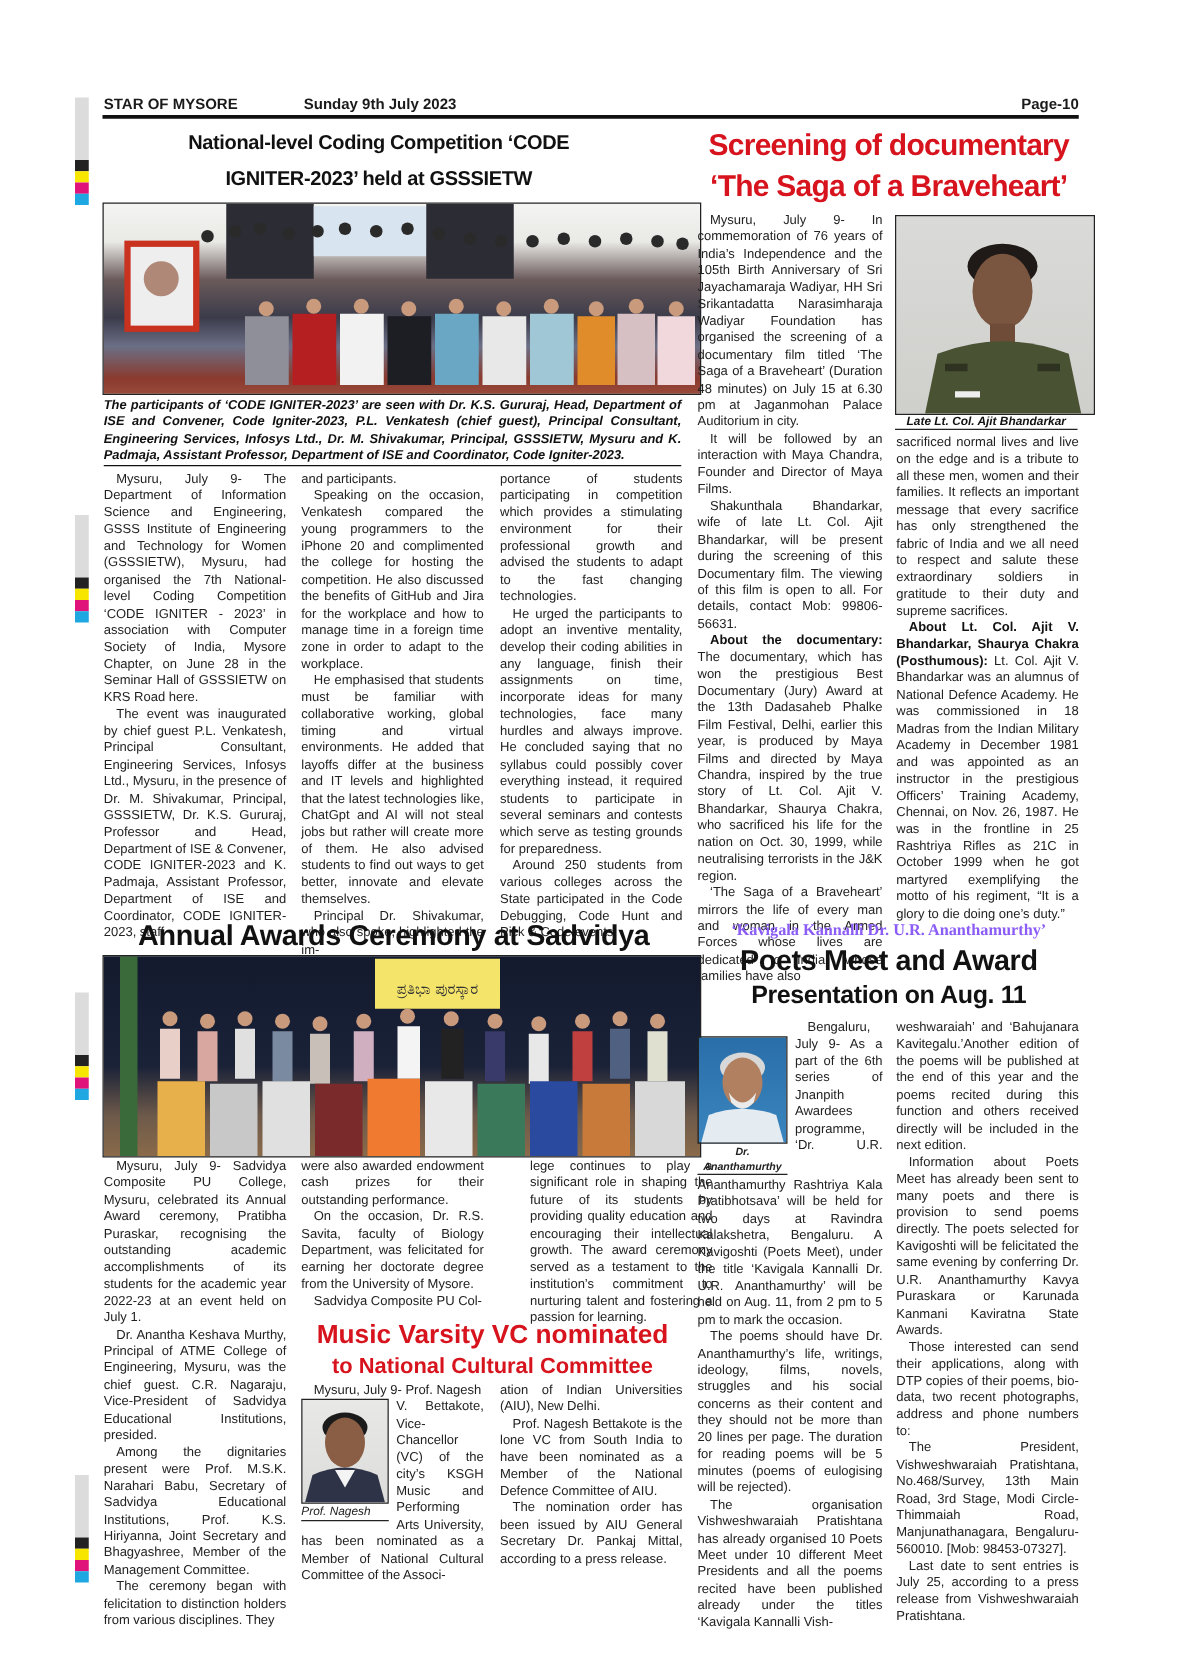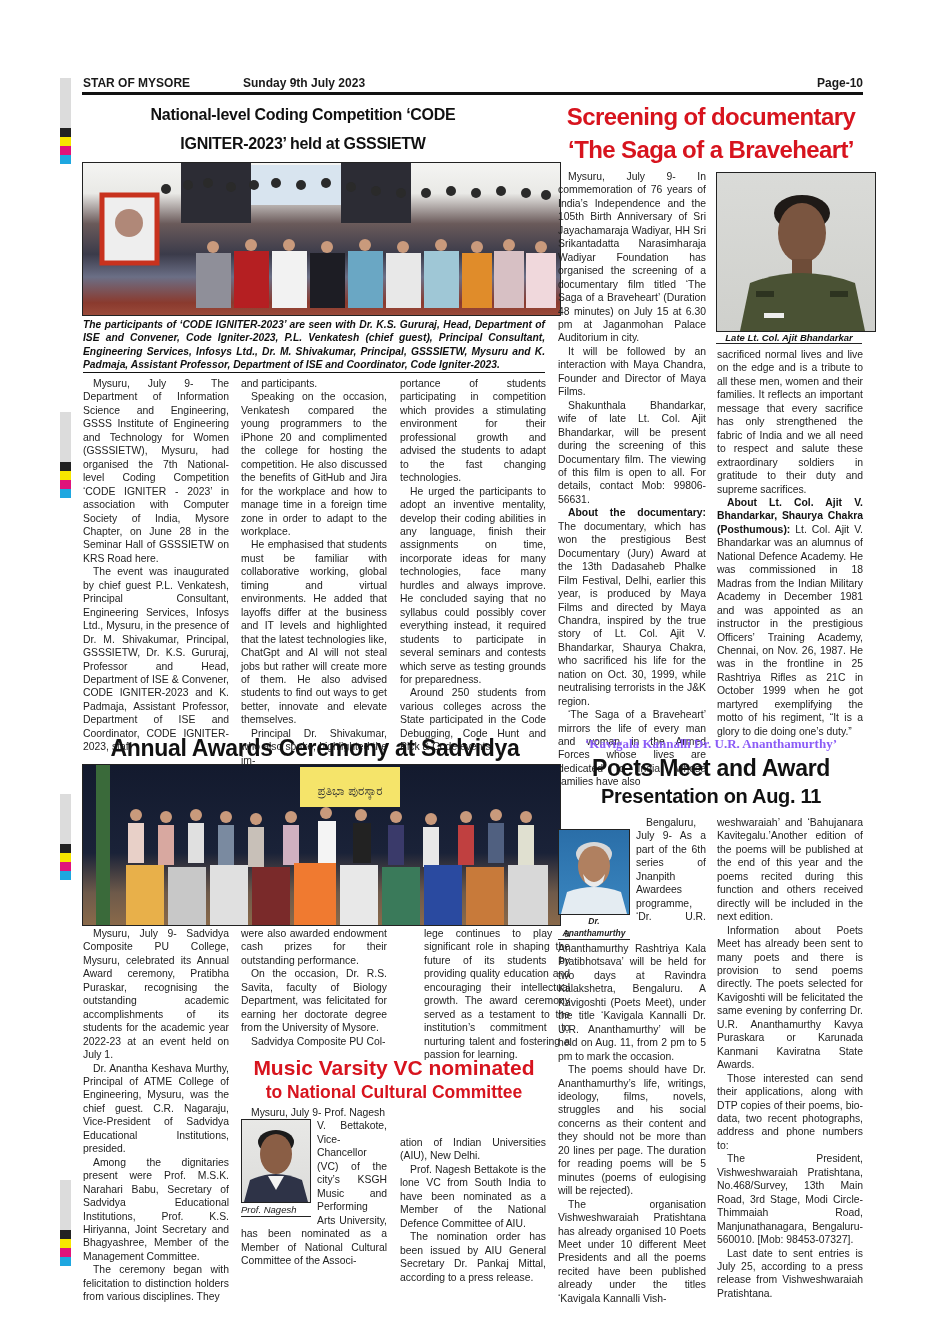--- a/index.html
+++ b/index.html
@@ -253,21 +253,21 @@
         <ellipse cx="34" cy="22" rx="18" ry="12" fill="#1b1b1b"></ellipse>
         <ellipse cx="34" cy="34" rx="16" ry="20" fill="#8a5e45"></ellipse>
         <path d="M2 82 L8 60 Q34 48 60 60 L66 82 Z" fill="#2e3347"></path>
         <path d="M26 56 L34 70 L42 56 Z" fill="#f4f4f4"></path>
       </svg>
     </div>
     <div style="font-size:9.5px;font-style:italic;font-weight:normal;text-align:left;border-bottom:1.5px solid #222;line-height:13px;">Prof. Nagesh</div>
   </div>
   <p style="text-indent:0">V. Bettakote, Vice-Chancellor (VC) of the city’s KSGH Music and Performing Arts University, has been nominated as a Member of National Cultural Committee of the Associ-</p>
 </div>
-<div class="col" style="left:400px;top:1136px;width:146px;">
+<div class="col" style="left:400px;top:1106px;width:146px;">
   <p style="text-indent:0">ation of Indian Universities (AIU), New Delhi.</p>
   <p>Prof. Nagesh Bettakote is the lone VC from South India to have been nominated as a Member of the National Defence Committee of AIU.</p>
   <p>The nomination order has been issued by AIU General Secretary Dr. Pankaj Mittal, according to a press release.</p>
 </div>
 
 <div class="abs" style="left:555px;top:736px;width:312px;text-align:center;font-family:'Liberation Serif',serif;font-weight:bold;font-size:13px;color:#8b5cf6;">‘Kavigala Kannalli Dr. U.R. Ananthamurthy’</div>
 <div class="abs h-black" style="left:555px;top:754px;width:312px;">
   <div style="font-size:23px;line-height:29px;">Poets Meet and Award</div>
   <div style="font-size:20px;line-height:26px;">Presentation on Aug. 11</div>
 </div>

